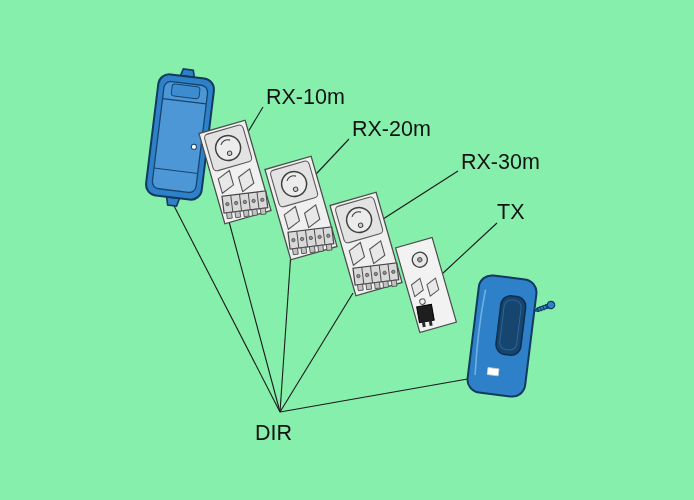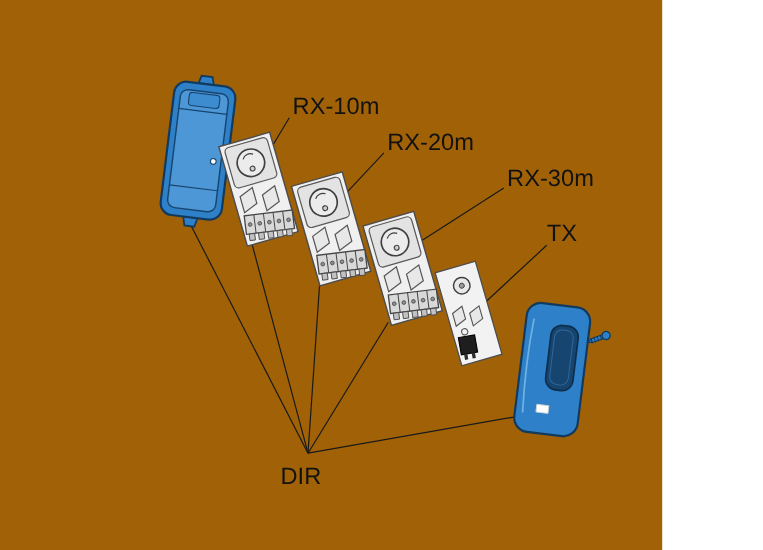--- a/index.html
+++ b/index.html
@@ -1,19 +1,19 @@
 <!DOCTYPE html>
 <html><head>
 <meta charset="utf-8">
 <style>
   html,body{margin:0;padding:0;background:#ffffff;}
   .stage{
     position:relative;
-    width:602px;height:500px;
-    background:#a16207;
+    width:694px;height:500px;
+    background:#86efac;
     overflow:hidden;
     font-family:"Liberation Sans", sans-serif;
   }
   svg{display:block;}
   text.part-label{
     font-family:"Liberation Sans", sans-serif;
     font-size:21.5px;
     fill:#121212;
   }
   .leader{stroke:#1a1a1a;stroke-width:1.1;fill:none;}

